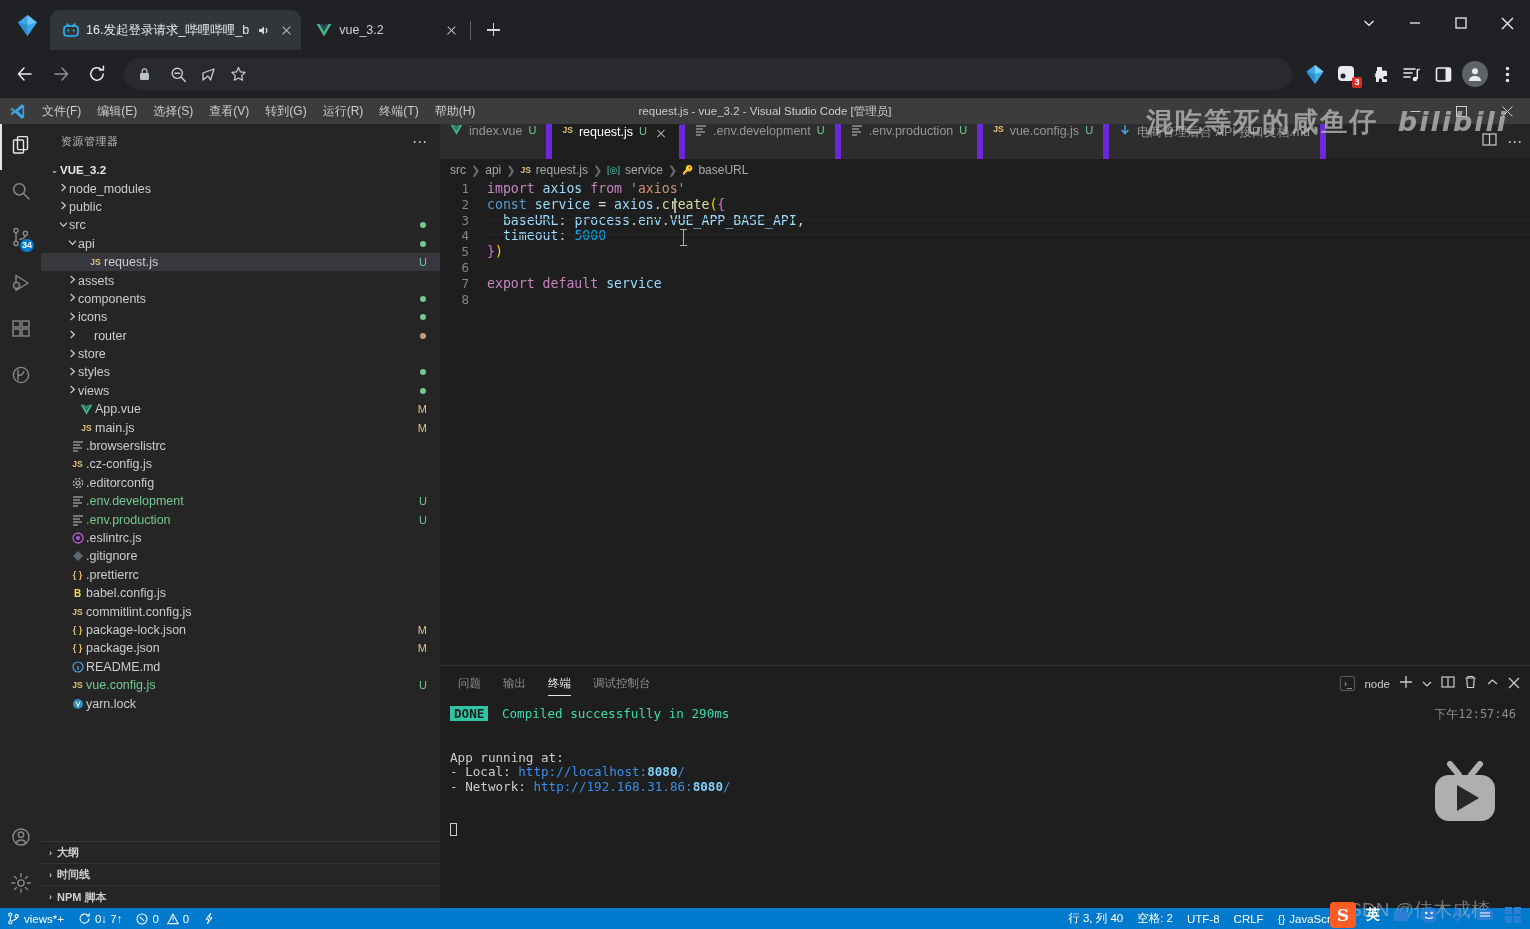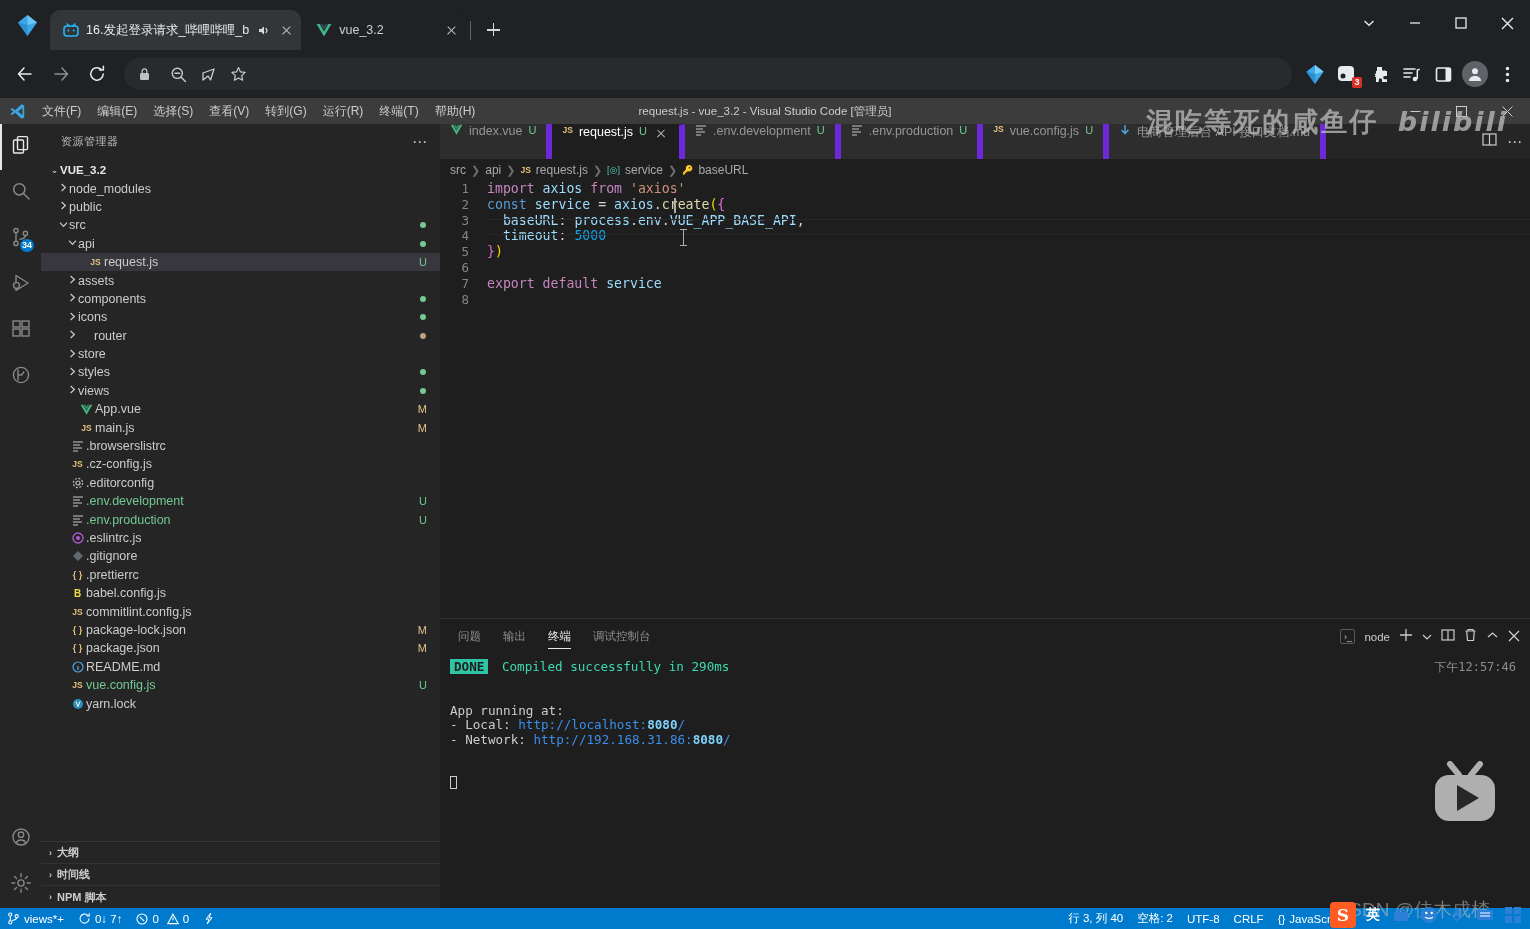--- a/index.html
+++ b/index.html
@@ -109,21 +109,21 @@
   .kw { color:#c586c0; } .kw2{color:#569cd6;} .var{color:#9cdcfe;} .str{color:#ce9178;}
   .fn{color:#dcdcaa;} .num{color:#0ea5e9;} .pl{color:#d4d4d4;} .br1{color:#ffd700;}
   .brm{color:#da70d6;}
   .cursor { position:absolute; width:2px; background:#aeafad; }
   .hl-line { position:absolute; left:47px; right:0; height:15.8px; border-top:1px solid #282828;
      border-bottom:1px solid #282828; }
 
   .watermark { position:absolute; pointer-events:none; color:#b9b9b9; opacity:.78;
      font-weight:700; white-space:nowrap; }
 
-  .panel { height:290px; background:#1e1e1e; border-top:1px solid #333; display:flex; flex-direction:column; }
+  .panel { height:243px; background:#1e1e1e; border-top:1px solid #333; display:flex; flex-direction:column; }
   .panel-head { height:35px; display:flex; align-items:center; padding-left:18px; gap:22px; position:relative; }
   .ptab { font-size:11.5px; color:#8e8e8e; position:relative; line-height:35px; }
   .ptab.active { color:#e7e7e7; }
   .ptab.active::after { content:""; position:absolute; left:0; right:0; bottom:5px; height:1px; background:#e7e7e7; }
   .panel-right { margin-left:auto; display:flex; align-items:center; gap:9px; padding-right:10px; color:#cccccc; }
   .node-chip { border:1px solid #5a5a5a; border-radius:2px; width:15px; height:15px; display:flex;
      align-items:center; justify-content:center; font-size:9px; color:#ccc; }
   .term { flex:1; padding:6px 0 0 10px; font-family:"DejaVu Sans Mono","Liberation Mono",monospace;
      font-size:12.6px; line-height:14.5px; color:#cccccc; position:relative; }
   .done-badge { background:#2ec4a5; color:#1e1e1e; font-weight:700; padding:0 4px; }

